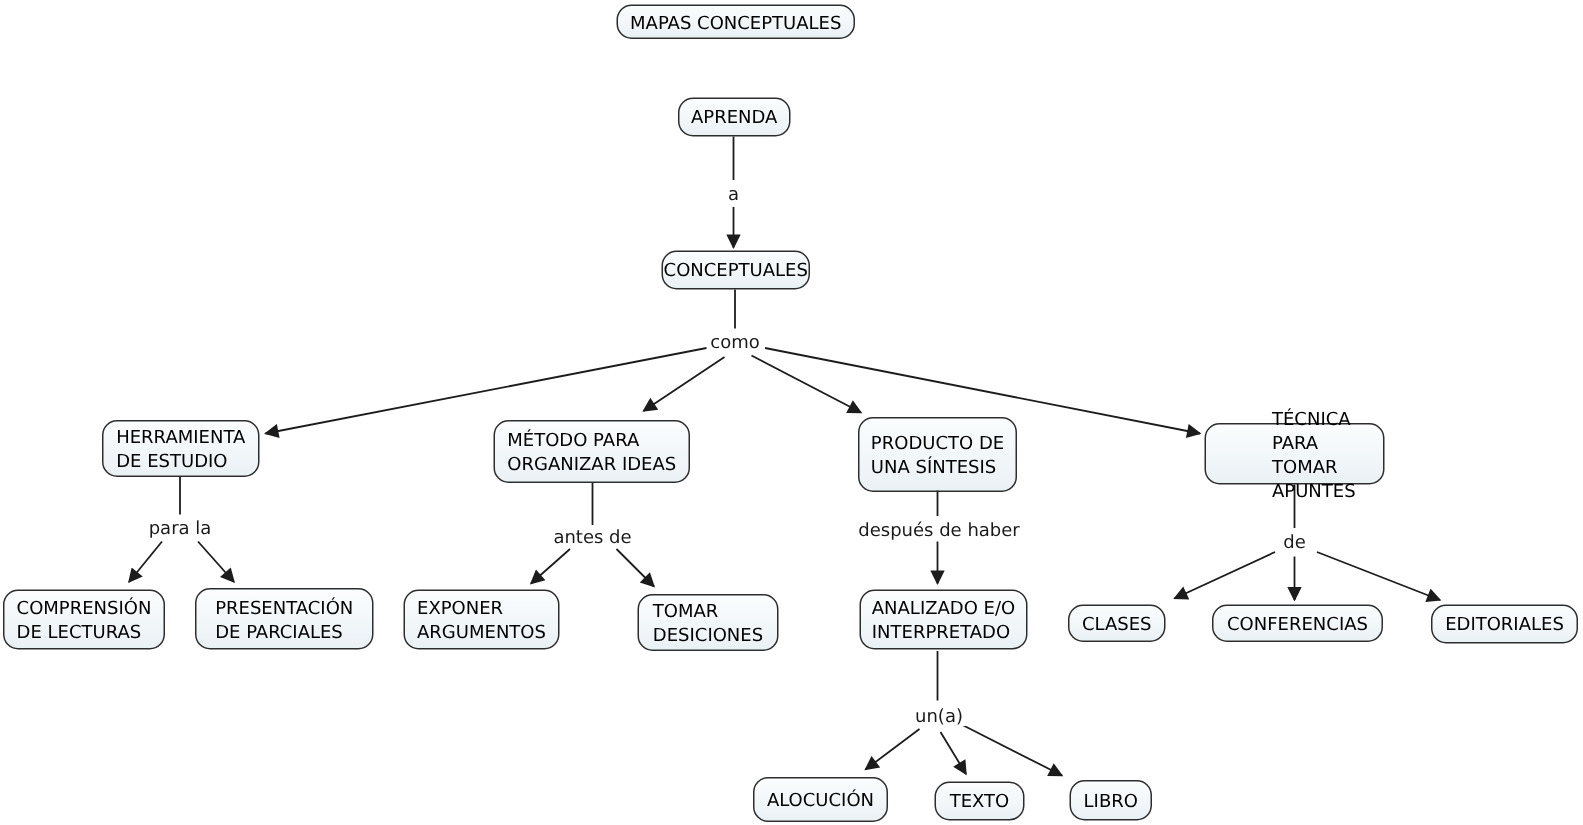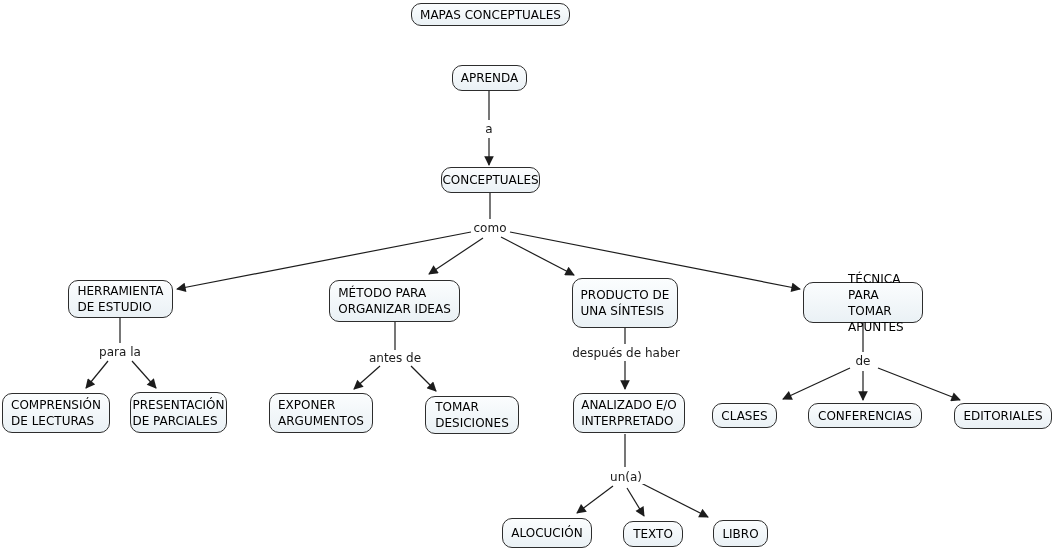--- a/index.html
+++ b/index.html
@@ -102,21 +102,21 @@
 DE ESTUDIO</div>
   <div class="node" style="left:329px; top:280px; width:131px; height:42px;">MÉTODO PARA
 ORGANIZAR IDEAS</div>
   <div class="node" style="left:572px; top:278px; width:106px; height:50px;">PRODUCTO DE
 UNA SÍNTESIS</div>
   <div class="node" style="left:803px; top:282px; width:120px; height:41px;padding-left:44px;">TÉCNICA PARA
 TOMAR APUNTES</div>
 
   <div class="node" style="left:2px; top:393px; width:108px; height:40px;">COMPRENSIÓN
 DE LECTURAS</div>
-  <div class="node" style="left:130px; top:392px; width:97px; height:41px;">PRESENTACIÓN
+  <div class="node" style="left:130px; top:392px; width:119px; height:41px;">PRESENTACIÓN
 DE PARCIALES</div>
   <div class="node" style="left:269px; top:393px; width:104px; height:40px;">EXPONER
 ARGUMENTOS</div>
   <div class="node" style="left:425px; top:396px; width:94px; height:38px;">TOMAR
 DESICIONES</div>
   <div class="node" style="left:573px; top:393px; width:112px; height:40px;">ANALIZADO E/O
 INTERPRETADO</div>
 
   <div class="node" style="left:712px; top:403px; width:65px; height:25px;">CLASES</div>
   <div class="node" style="left:808px; top:403px; width:114px; height:25px;">CONFERENCIAS</div>

